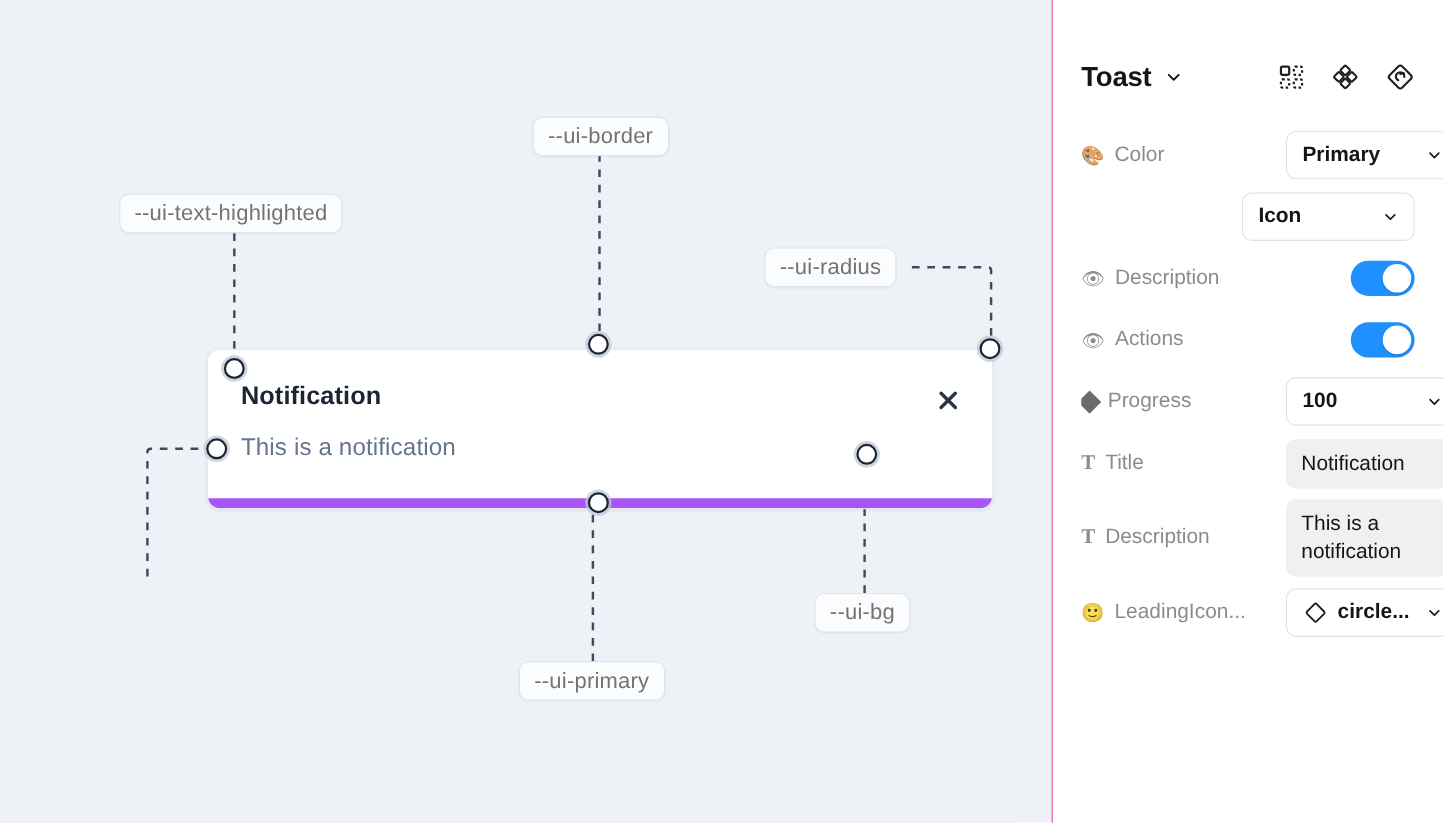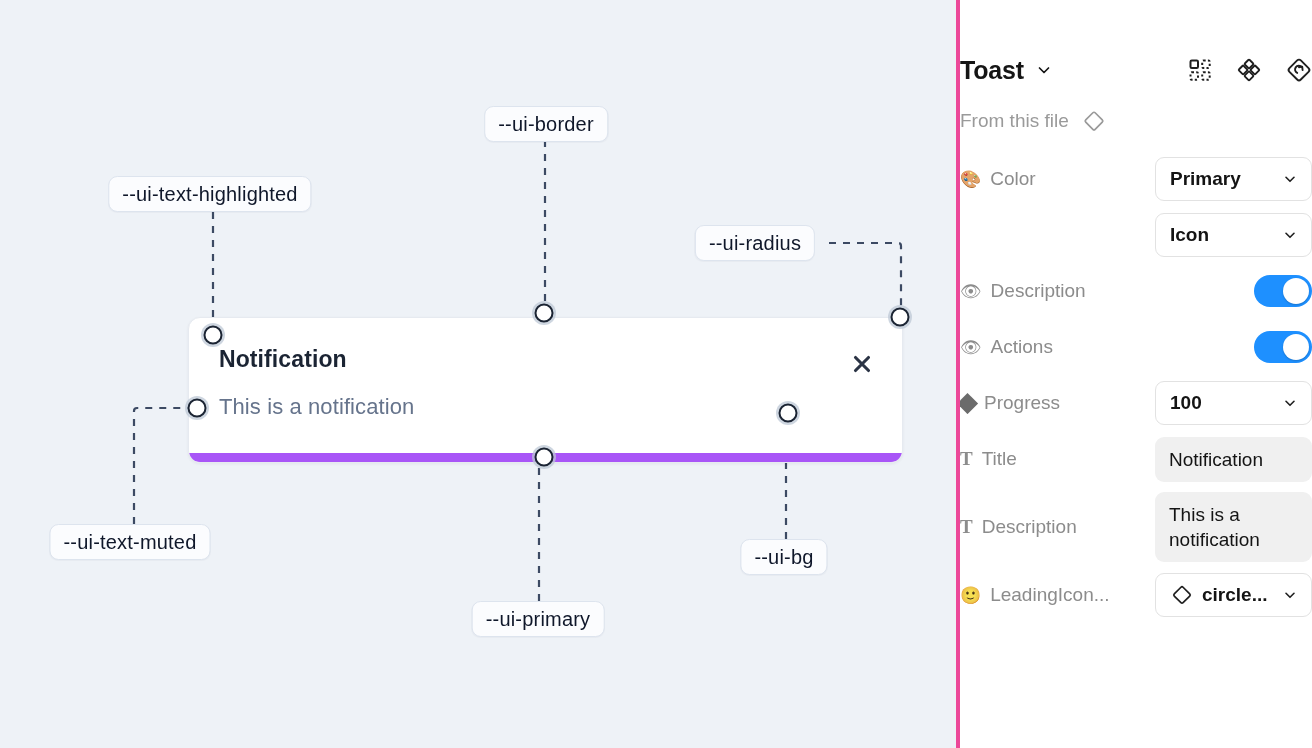--- a/index.html
+++ b/index.html
@@ -65,35 +65,35 @@
   }
 
   
   .chip {
     position: absolute;
     display: inline-flex; align-items: center;
     height: 36px; padding: 0 13px;
     background: #fbfcfe;
     border: 1px solid #dde4ee;
     border-radius: 9px;
-    font-size: 20px; color: #0f172a;
+    font-size: 20px; color: #737373;
     letter-spacing: .2px;
     white-space: nowrap;
     transform: translateX(-50%);
     cursor: pointer;
     box-shadow: 0 1px 1px rgba(30,40,60,.03);
   }
 
   
   #panel {
     position: relative;
     width: 356px; height: 748px;
     background: #ffffff;
-    border-left: 4px solid #ec4899;
-    padding: 0 0;
+    border-left: 1px solid #ec4899;
+    padding: 0 26px;
   }
   #panel-head {
     display: flex; align-items: center;
     height: 52px; margin-top: 44px;
   }
   #panel-title {
     font-size: 25px; font-weight: 700; color: #151515;
     letter-spacing: -.2px;
   }
   #panel-title-caret {
@@ -210,21 +210,20 @@
     <div class="anchor" style="left:213px; top:335px;"></div>
     <div class="anchor" style="left:544px; top:313px;"></div>
     <div class="anchor" style="left:900px; top:317px;"></div>
     <div class="anchor" style="left:197px; top:408px;"></div>
     <div class="anchor" style="left:788px; top:413px;"></div>
     <div class="anchor" style="left:544px; top:457px;"></div>
 
     <div class="chip" style="left:210px; top:176px;">--ui-text-highlighted</div>
     <div class="chip" style="left:546px; top:106px;">--ui-border</div>
     <div class="chip" style="left:755px; top:225px;">--ui-radius</div>
-    <div class="chip" style="left:130px; top:524px;">--ui-text-muted</div>
     <div class="chip" style="left:538px; top:601px;">--ui-primary</div>
     <div class="chip" style="left:784px; top:539px;">--ui-bg</div>
   </div>
 
   <div id="panel">
 
     <div id="panel-head">
       <div id="panel-title">Toast</div>
       <div id="panel-title-caret">
         <svg width="16" height="16" viewBox="0 0 16 16" fill="none">
@@ -254,28 +253,20 @@
         <div class="head-icon">
           <svg width="26" height="26" viewBox="0 0 26 26" fill="none">
             <rect x="13" y="1.6" width="16.1" height="16.1" rx="2.6" transform="rotate(45 13 1.6)" stroke="#1f1f1f" stroke-width="1.9"></rect>
             <path d="M16.1 10.1 C14.2 8.1 11.1 8.3 9.7 10.4 C8.4 12.4 9.1 15 11.2 15.9" stroke="#1f1f1f" stroke-width="1.9" stroke-linecap="round"></path>
             <path d="M16.6 13.0 L16.2 9.6 L12.9 10.2" stroke="#1f1f1f" stroke-width="1.9" stroke-linecap="round" stroke-linejoin="round"></path>
           </svg>
         </div>
       </div>
     </div>
 
-    <div id="from-file-row">
-      <div id="from-file-label">From this file</div>
-      <div style="display:flex;align-items:center;">
-        <svg width="26" height="26" viewBox="0 0 26 26" fill="none">
-          <rect x="13" y="3.6" width="13.3" height="13.3" rx="1.6" transform="rotate(45 13 3.6)" stroke="#9a9a9a" stroke-width="1.7"></rect>
-        </svg>
-      </div>
-    </div>
 
 
     <div id="props">
 
       <div class="prop-row">
         <div class="prop-label">
           <span class="prop-emoji">🎨</span>
           <span>Color</span>
         </div>
         <div class="prop-control">

